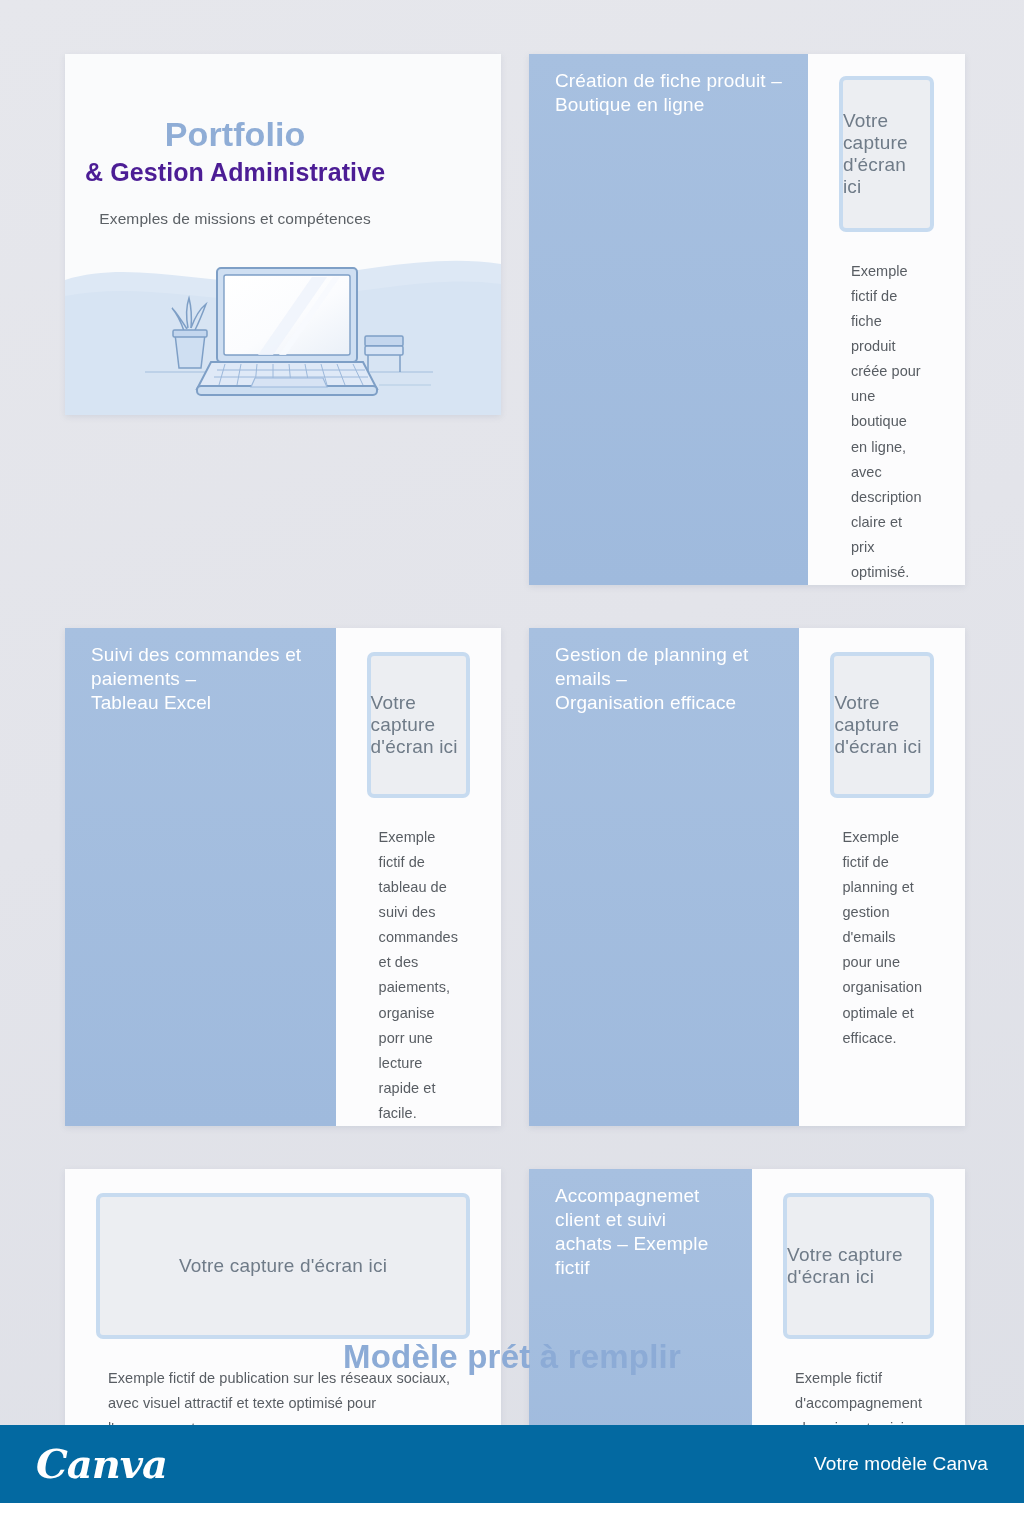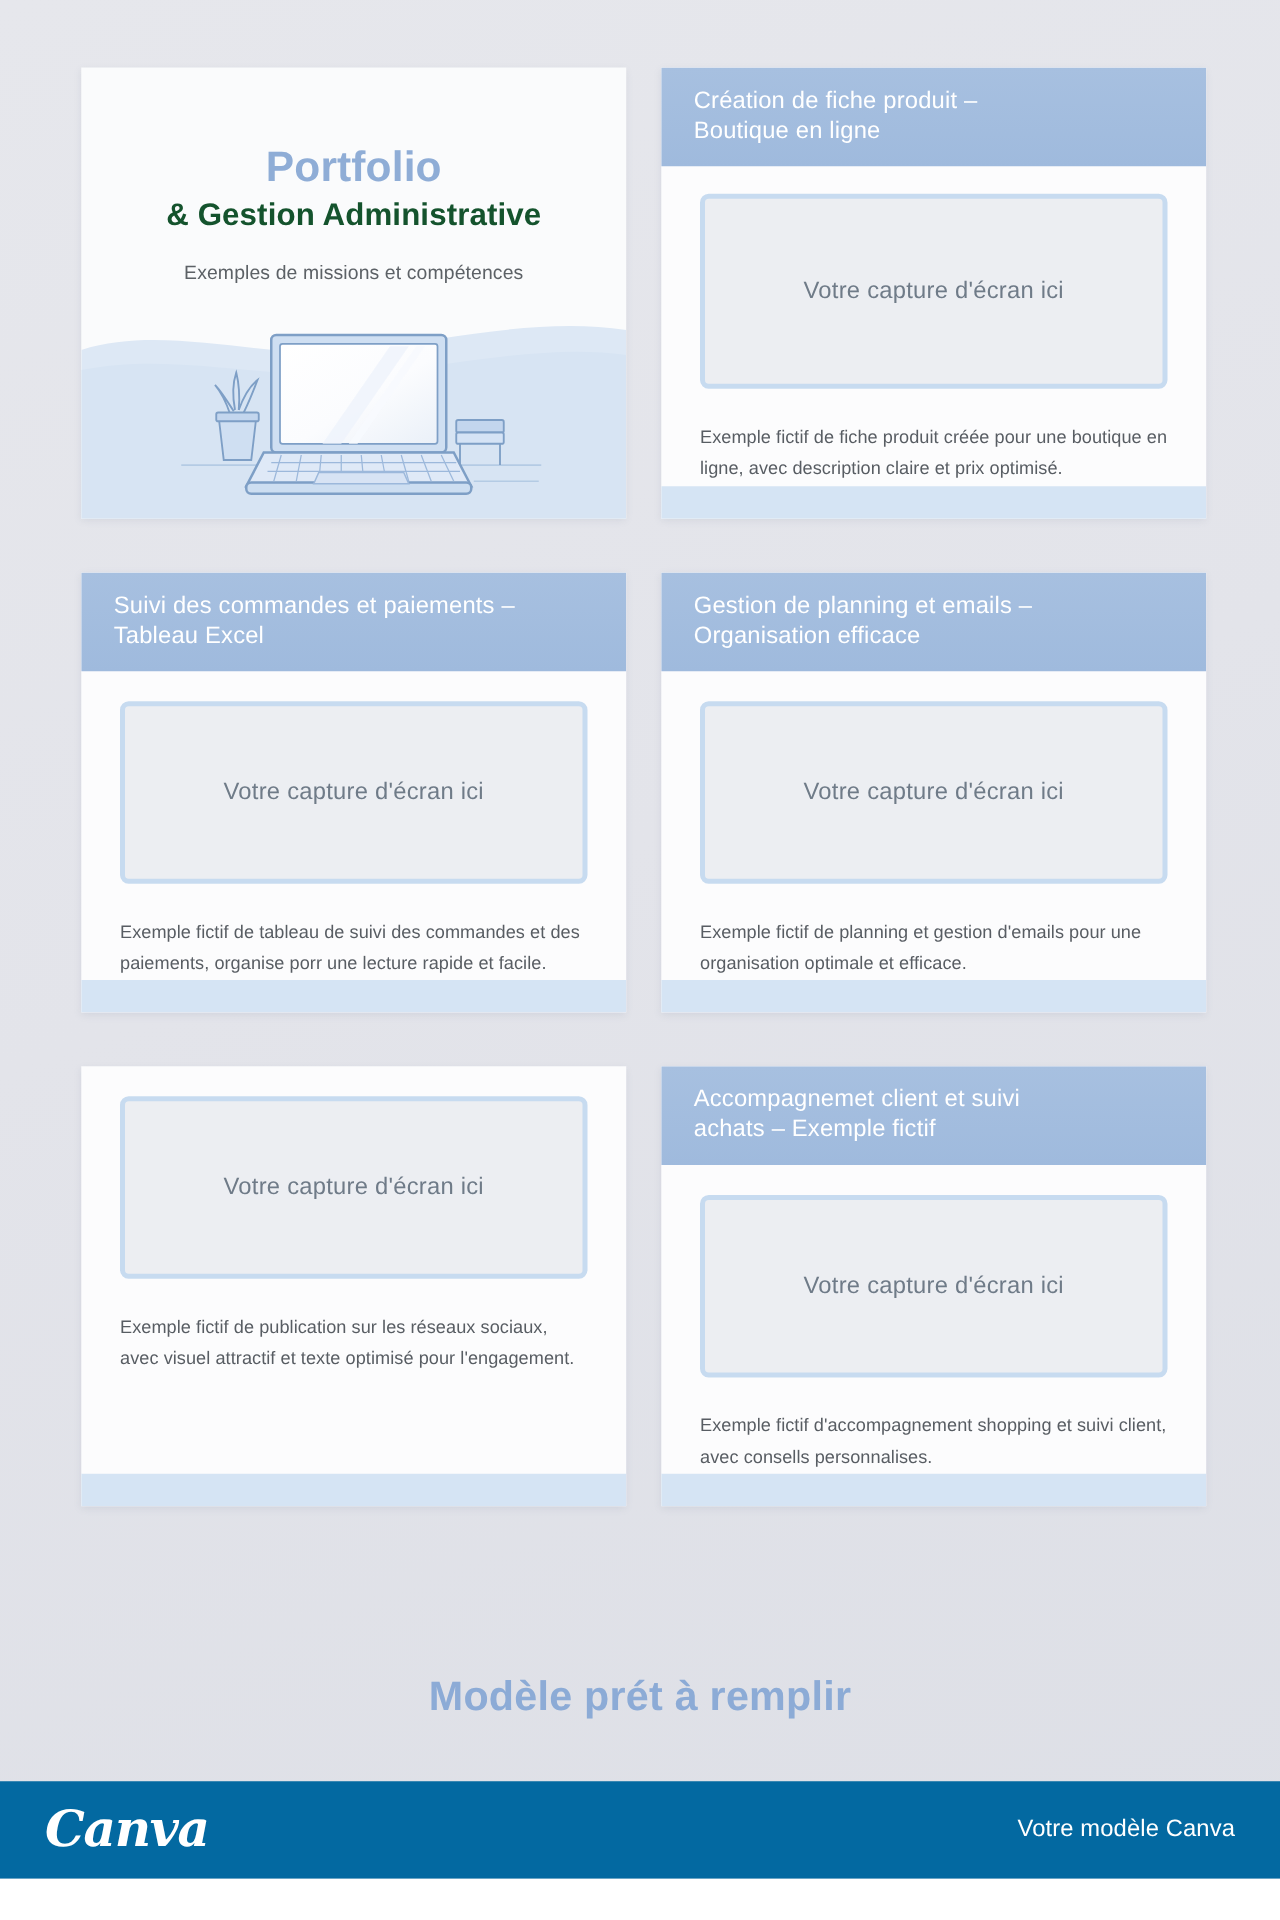--- a/index.html
+++ b/index.html
@@ -13,34 +13,34 @@
   
   .board{
     position:absolute;left:65px;top:54px;width:900px;
     display:grid;grid-template-columns:436px 436px;
     column-gap:28px;row-gap:43px;
   }
 
   .card{
     background:#fcfcfd;
     box-shadow:0 2px 6px rgba(120,130,155,.16);
-    display:flex;flex-direction:column;
+    display:flex;flex-direction:row;
     overflow:hidden;position:relative;
   }
 
   
   .cover{height:361px;background:#fafbfc;}
   .cover-text{padding:60px 20px 0;text-align:center;position:relative;z-index:3;}
   .cover-title{
     font-size:34px;line-height:1.22;font-weight:bold;
     color:#8fadd6;letter-spacing:.1px;
   }
   .cover-title .l2{display:block;}
   .cover-sub{
-    display:block;font-size:25px;font-weight:bold;color:#14532d;
+    display:block;font-size:25px;font-weight:bold;color:#4c1d95;
     margin-top:2px;letter-spacing:.1px;
   }
   .cover-tag{
     margin-top:22px;font-size:15.5px;color:#5c6166;letter-spacing:.1px;
   }
   .cover-art{position:absolute;left:0;right:0;bottom:0;height:165px;z-index:1;}
 
   
   .card-head{
     background:linear-gradient(180deg,#a7c0e0 0%,#9fbadd 100%);
@@ -53,21 +53,21 @@
   .card-head .l2{display:block;}
   .card-body{flex:1;padding:22px 31px 0;}
   .shot{
     height:156px;border:4px solid #c7dbf0;border-radius:7px;
     background:#eceef2;
     display:flex;align-items:center;justify-content:center;
     box-sizing:border-box;
   }
   .shot-label{font-size:19px;color:#6f7b88;letter-spacing:.2px;}
   .desc{
-    margin:27px 0 0;font-size:14.5px;line-height:1.73;
+    margin:27px 12px 0;font-size:14.5px;line-height:1.73;
     color:#585d63;letter-spacing:.05px;
   }
   .card-foot{height:26px;background:#d5e4f4;margin-top:auto;}
 
   .row2 .card-body{padding-top:24px;}
   .row2 .shot{height:146px;}
 
   
   .tagline{
     position:absolute;left:0;right:0;top:1338px;text-align:center;

